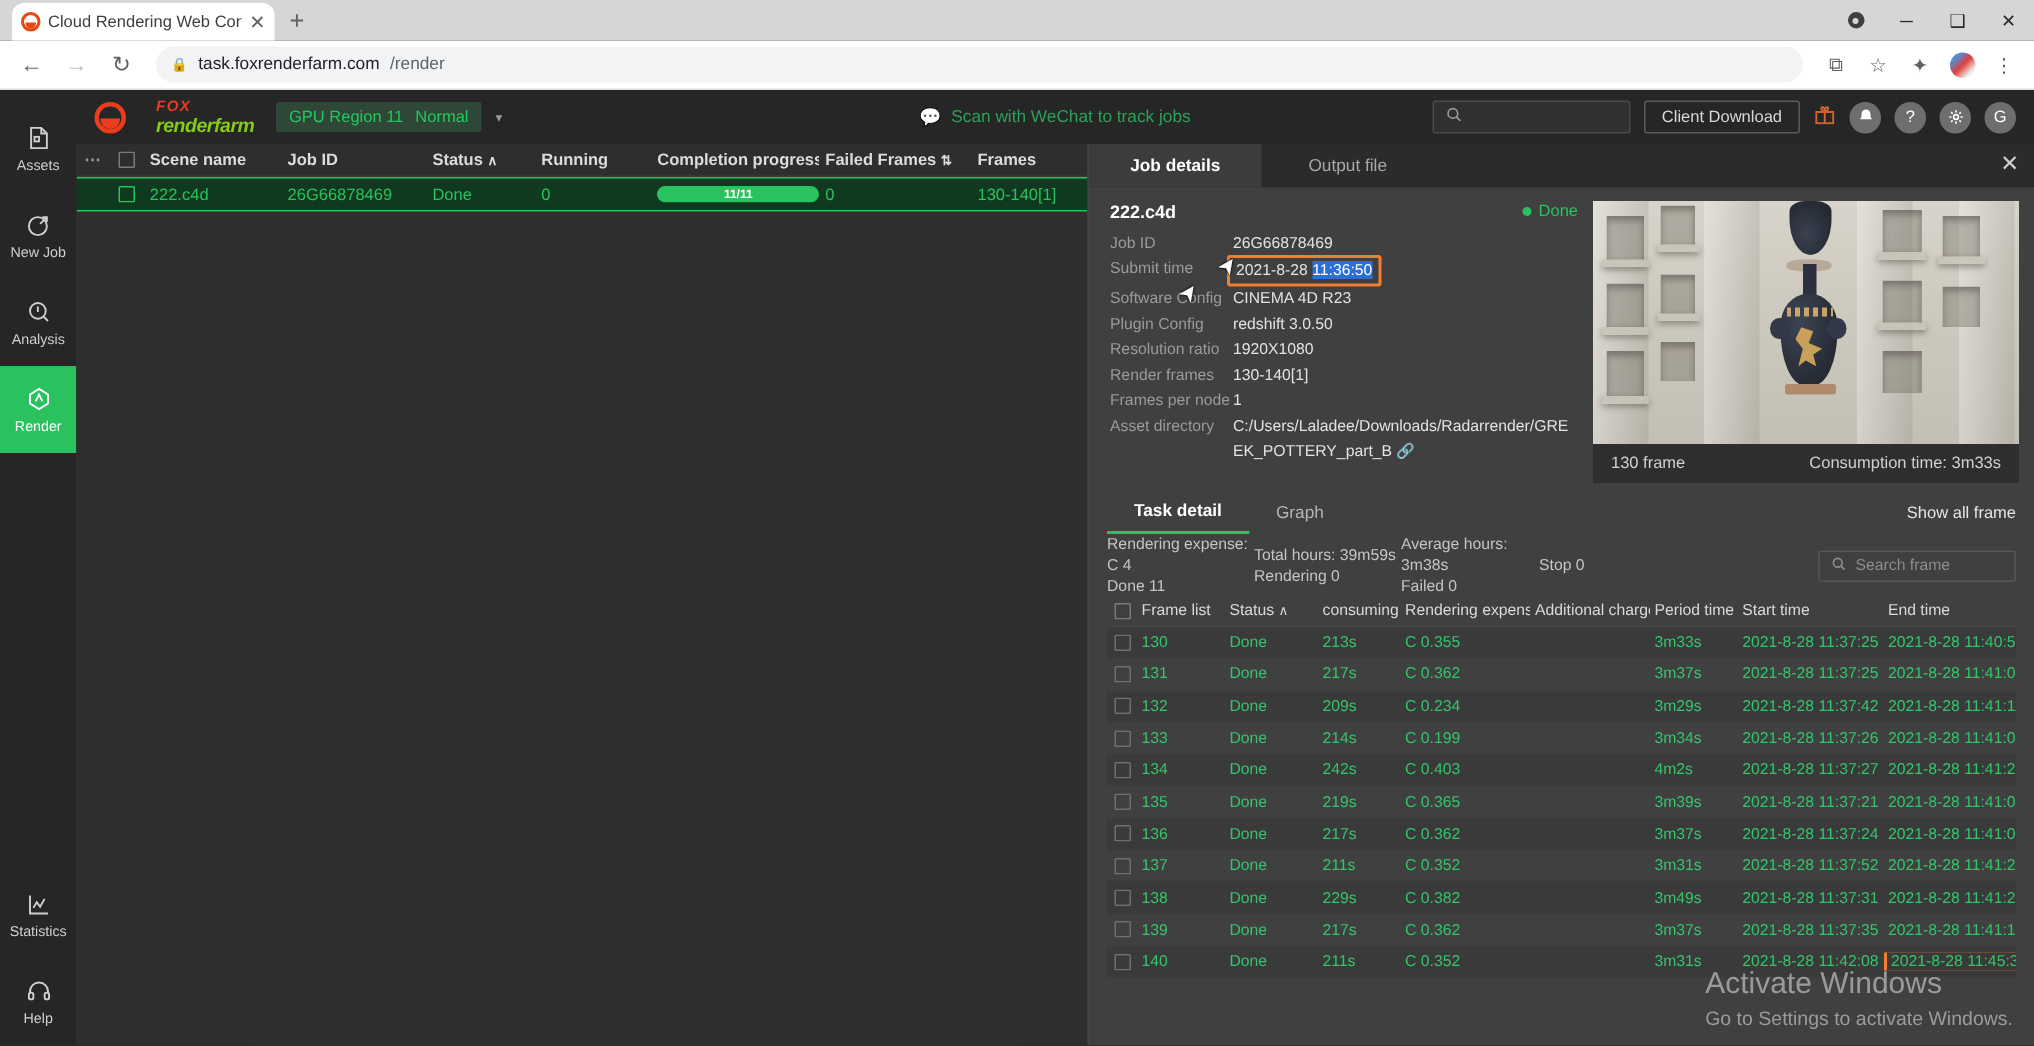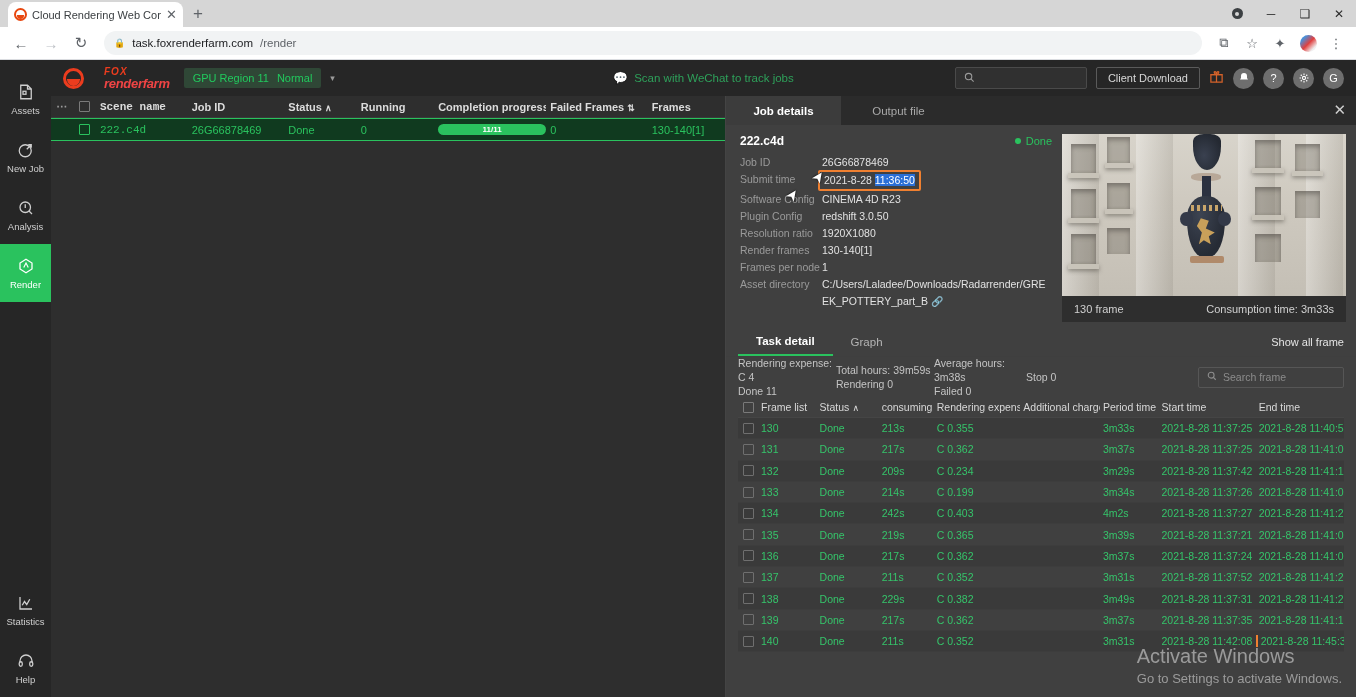--- a/index.html
+++ b/index.html
@@ -91,21 +91,21 @@
   .logo-mark {
     width: 21px; height: 21px; border-radius: 50%;
     border: 3px solid #ec3c1e; position: relative; background: #262626;
   }
   .logo-mark::after {
     content: ""; position: absolute; left: 1px; bottom: 0;
     width: 13px; height: 7px; background: #ec3c1e; border-radius: 0 0 7px 7px;
   }
   .logo-text { line-height: 1; }
   .logo-fox { font-size: 10px; font-weight: bold; font-style: italic; color: #ec3c1e; letter-spacing: 1px; }
-  .logo-rf { font-size: 13px; font-weight: bold; font-style: italic; color: #ef4444; letter-spacing: -0.3px; }
+  .logo-rf { font-size: 13px; font-weight: bold; font-style: italic; color: #84cc16; letter-spacing: -0.3px; }
   .region-chip {
     margin-left: 14px; height: 20px; background: #2f4736; border-radius: 2px;
     display: flex; align-items: center; gap: 8px; padding: 0 9px;
     font-size: 11px; color: #21c95d; cursor: pointer;
   }
   .chev { margin-left: 9px; font-size: 9px; color: #9a9a9a; cursor: pointer; }
   .wechat-note {
     position: absolute; left: 50%; transform: translateX(-50%);
     display: flex; align-items: center; gap: 6px;
     font-size: 11.5px; color: #2ea05a; cursor: pointer;
@@ -158,21 +158,21 @@
     border-bottom: 1px solid #3a3a3a;
   }
   .jl-row {
     height: 23px; display: flex; align-items: center;
     font-size: 11px; color: #2ac25e; background: #103a1f;
     border-top: 1px solid #2ac25e; border-bottom: 1px solid #2ac25e;
   }
   .jc { padding: 0 4px; white-space: nowrap; overflow: hidden; }
   .jc-dots { width: 22px; text-align: center; color: #9a9a9a; cursor: pointer; }
   .jc-chk { width: 24px; display: flex; justify-content: center; }
-  .jc-scene { width: 95px; font-family: Liberation Mono, monospace; }
+  .jc-scene { width: 95px; }
   .jc-jobid { width: 100px; }
   .jc-status { width: 75px; }
   .jc-running { width: 80px; }
   .jc-prog { width: 116px; }
   .jc-failed { width: 105px; }
   .jc-frames { width: 80px; }
   .chkbox {
     width: 11px; height: 11px; border: 1px solid #7a7a7a;
     border-radius: 1px; background: transparent; cursor: pointer;
   }
@@ -296,21 +296,21 @@
     margin-left: auto; display: flex; align-items: center;
     font-size: 11px; color: #e4e4e4; cursor: pointer;
   }
   .td-stats {
     height: 40px; display: flex; align-items: center;
     padding: 0 12px; font-size: 10.5px; color: #c4c4c4; gap: 0;
   }
   .stat { width: 98px; line-height: 14px; }
   .stat-wide { width: 92px; }
   .td-search {
-    margin-left: auto; width: 146px; height: 21px;
+    margin-left: auto; width: 132px; height: 21px;
     border: 1px solid #565656; border-radius: 2px; background: transparent;
     display: flex; align-items: center; padding: 0 8px; gap: 6px;
     font-size: 10.5px; color: #8c8c8c;
   }
 
   
   .ft { padding: 0 12px; flex: 1; min-height: 0; }
   .ft-head {
     height: 21px; display: flex; align-items: center;
     font-size: 10.5px; color: #d8d8d8; border-bottom: 1px solid #454545;

